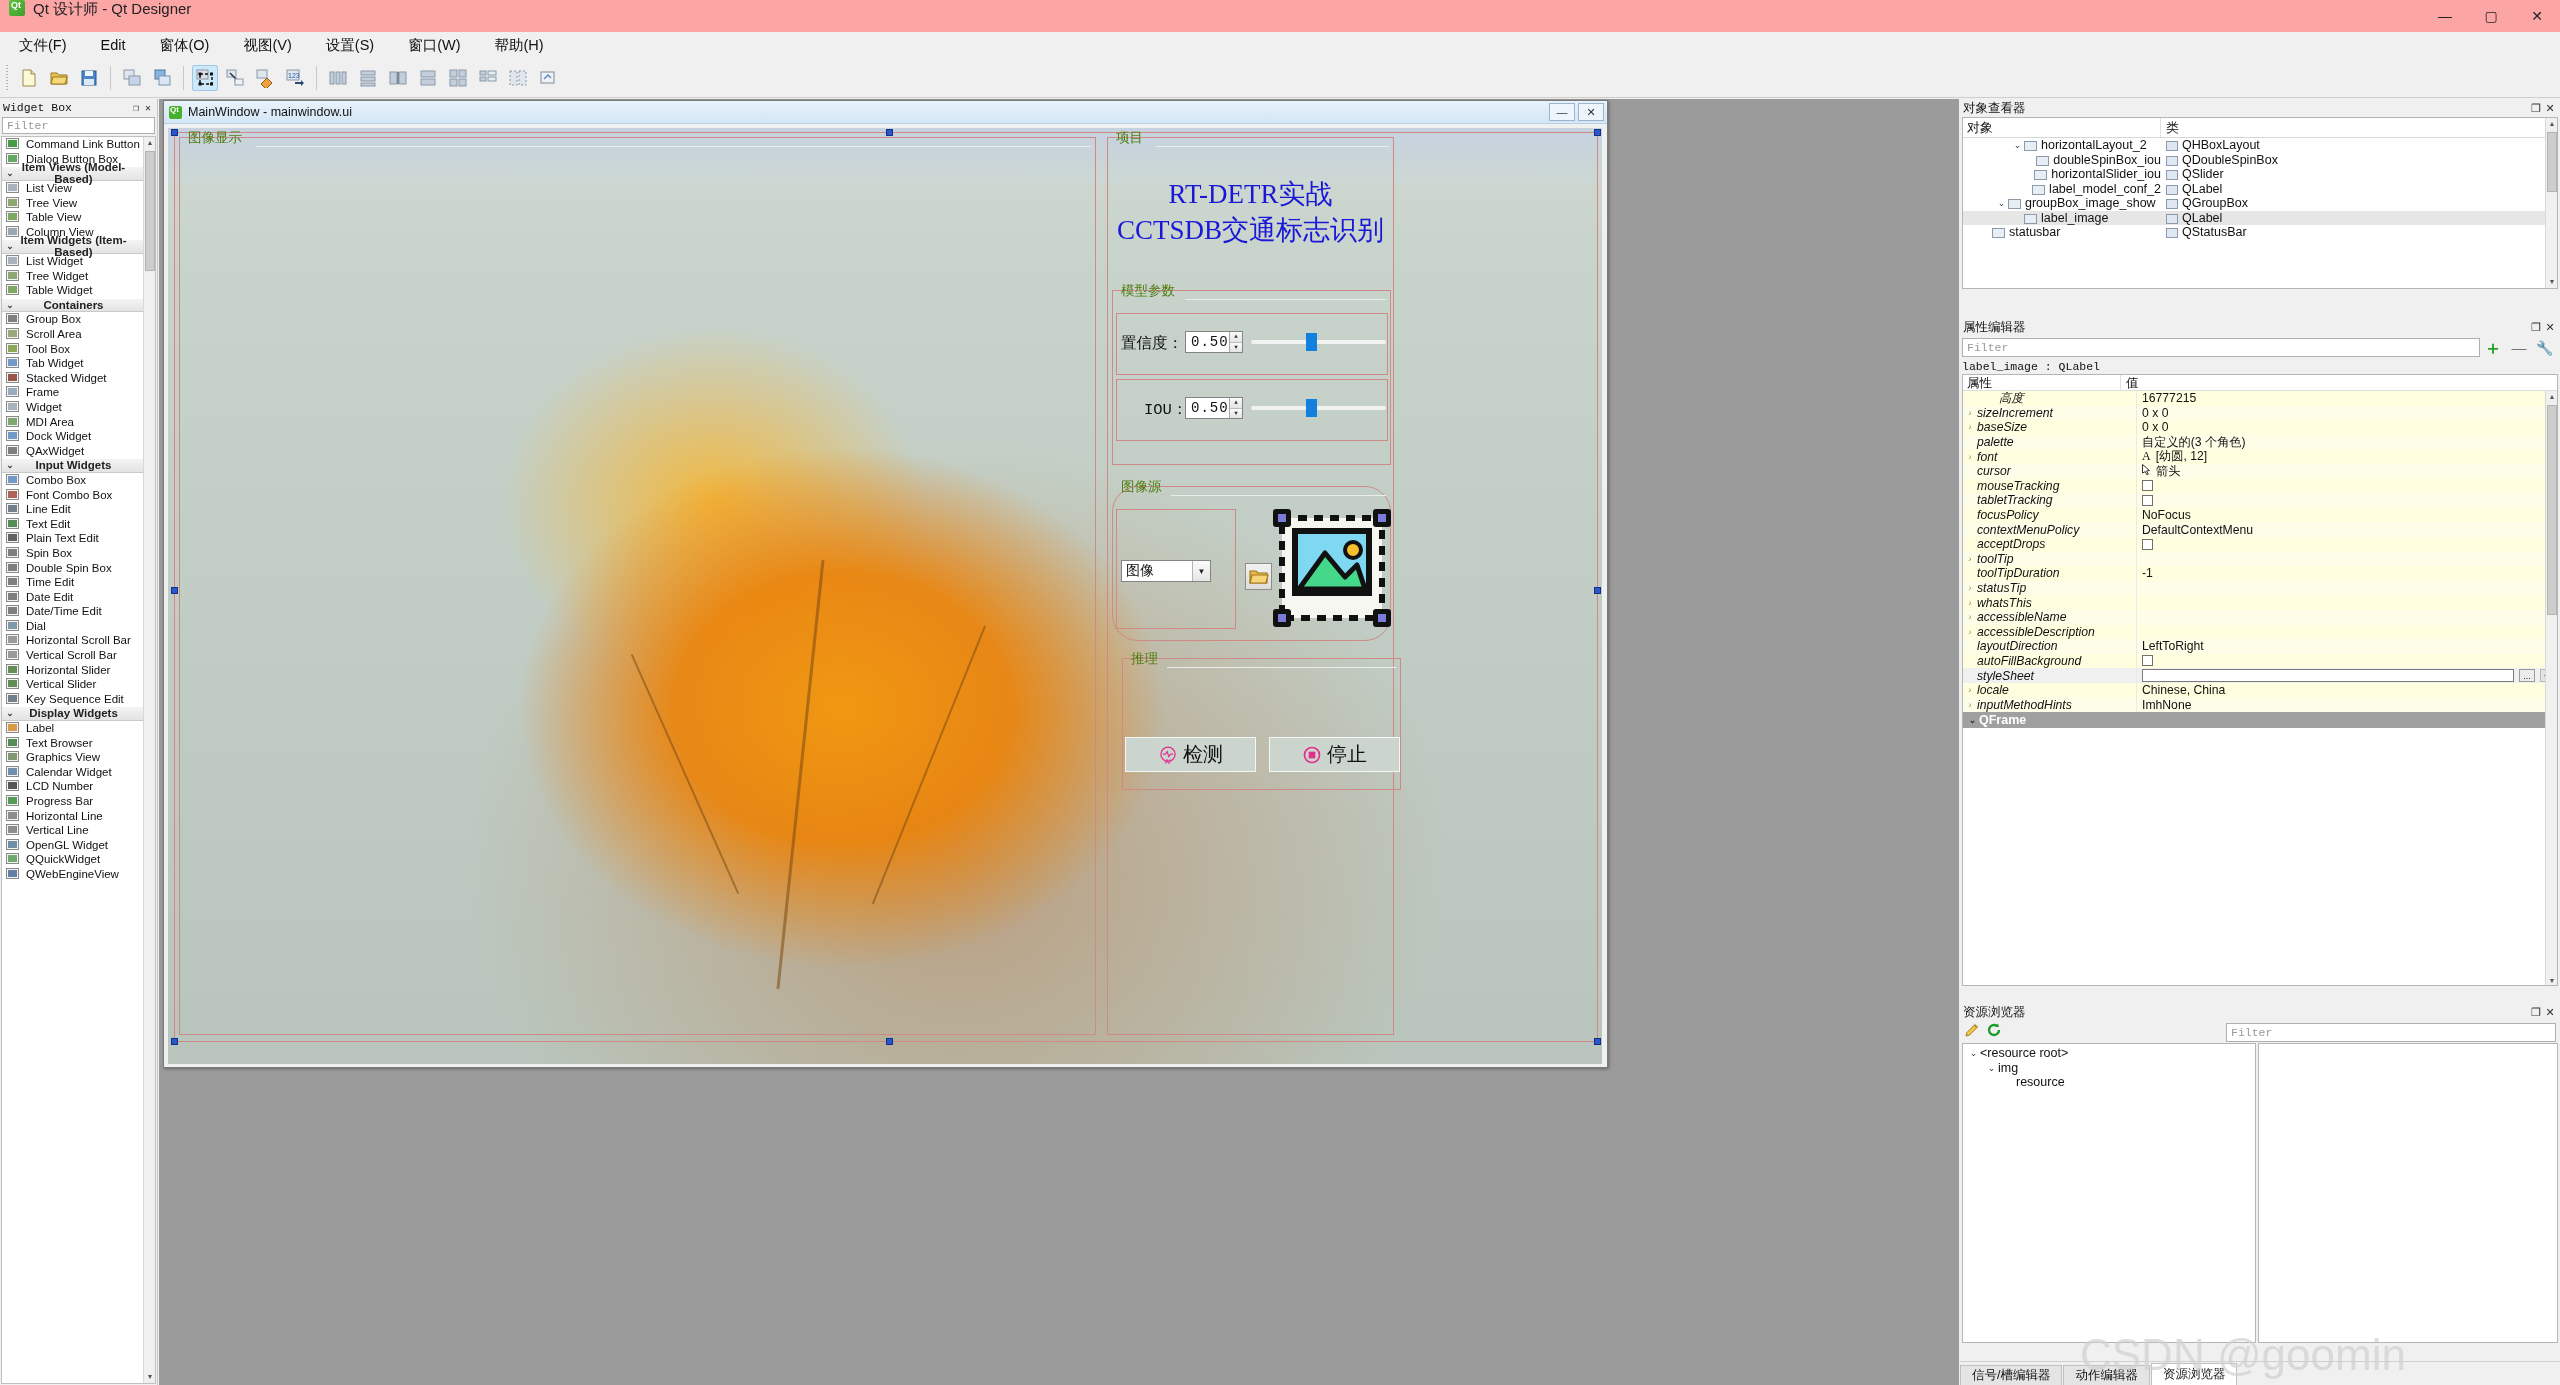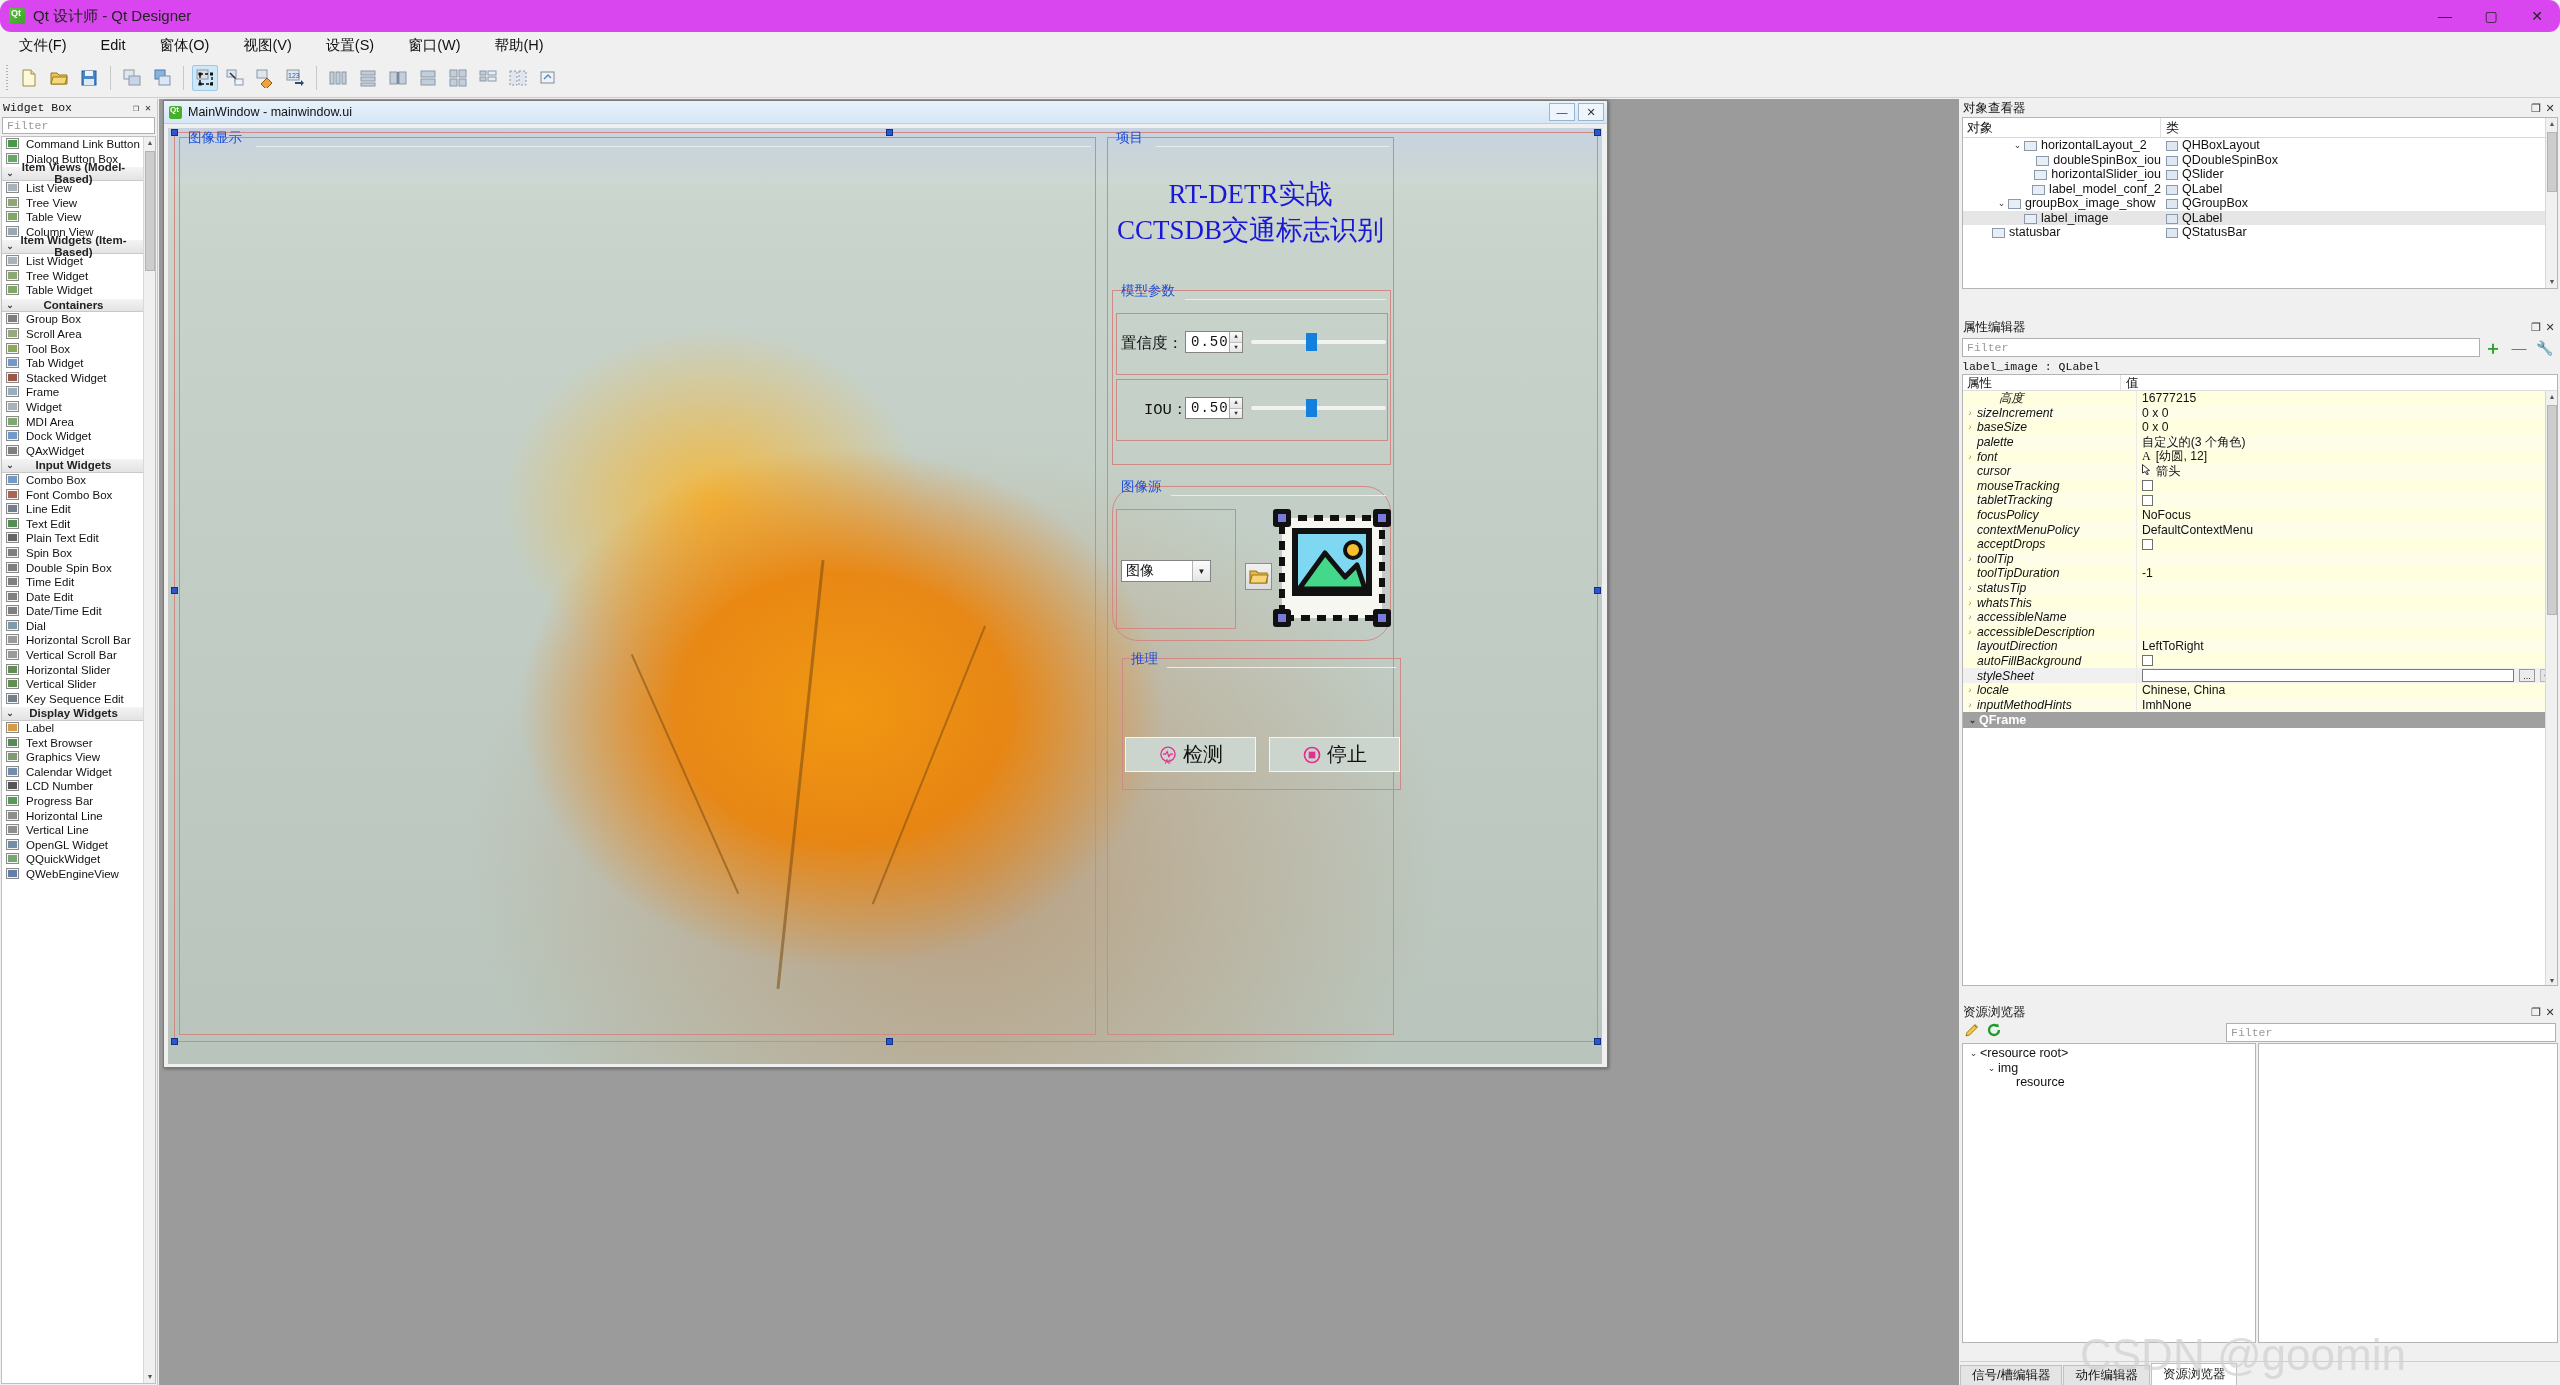--- a/index.html
+++ b/index.html
@@ -9,21 +9,21 @@
     font-family:"Liberation Sans", sans-serif;
     background:#f0f0f0;
     overflow:hidden;
     -webkit-font-smoothing:antialiased;
   }
   .app { position:relative; width:2560px; height:1385px; background:#f0f0f0; }
 
   
   .titlebar {
     position:absolute; left:0; top:0; width:2560px; height:32px;
-    background:#d946ef; display:flex; align-items:center;border-radius:11px;
+    background:#fca5a5; display:flex; align-items:flex-start;
   }
   .tb-icon {
     width:16px; height:16px; margin-left:9px; margin-right:8px;
     background:linear-gradient(135deg,#5fbf3f 0%,#3f9f2f 100%);
     border-radius:2px; position:relative;
   }
   .tb-icon:after {
     content:"Qt"; position:absolute; left:2px; top:0px; font-size:9px; color:#fff;
     font-family:"Liberation Sans",sans-serif; font-weight:bold;
   }
@@ -133,21 +133,21 @@
   .leaf-stem { position:absolute; background:#7a4a12; opacity:.55; }
 
   .formroot {
     position:absolute; left:6px; top:4px; right:4px; bottom:22px;
     border:1px solid #d08a86; 
   }
   .sel-handle { position:absolute; width:7px; height:7px; background:#2a58c8; border:1px solid #12308a; }
 
   .gbox { position:absolute; border:1px solid #d08a86; }
   .gbox-title { position:absolute; left:5px; top:-9px; background:transparent; font-size:13.5px;
-                color:#1d4ed8; padding:0 3px; }
+                color:#4d7c0f; padding:0 3px; }
   .gbox-line { position:absolute; left:0; right:0; top:8px; border-top:1px solid #e9eeea; }
 
   
   .panel-title {
     position:absolute; left:0; right:0; text-align:center;
     color:#1a18d8; font-family:"Liberation Serif", serif; font-size:27px; line-height:36px;
   }
   .innerbox { position:absolute; border:1px solid #d08a86; }
   .row-lbl { position:absolute; font-size:15.5px; color:#111; font-family:"Liberation Serif", serif;}
   .spin {

